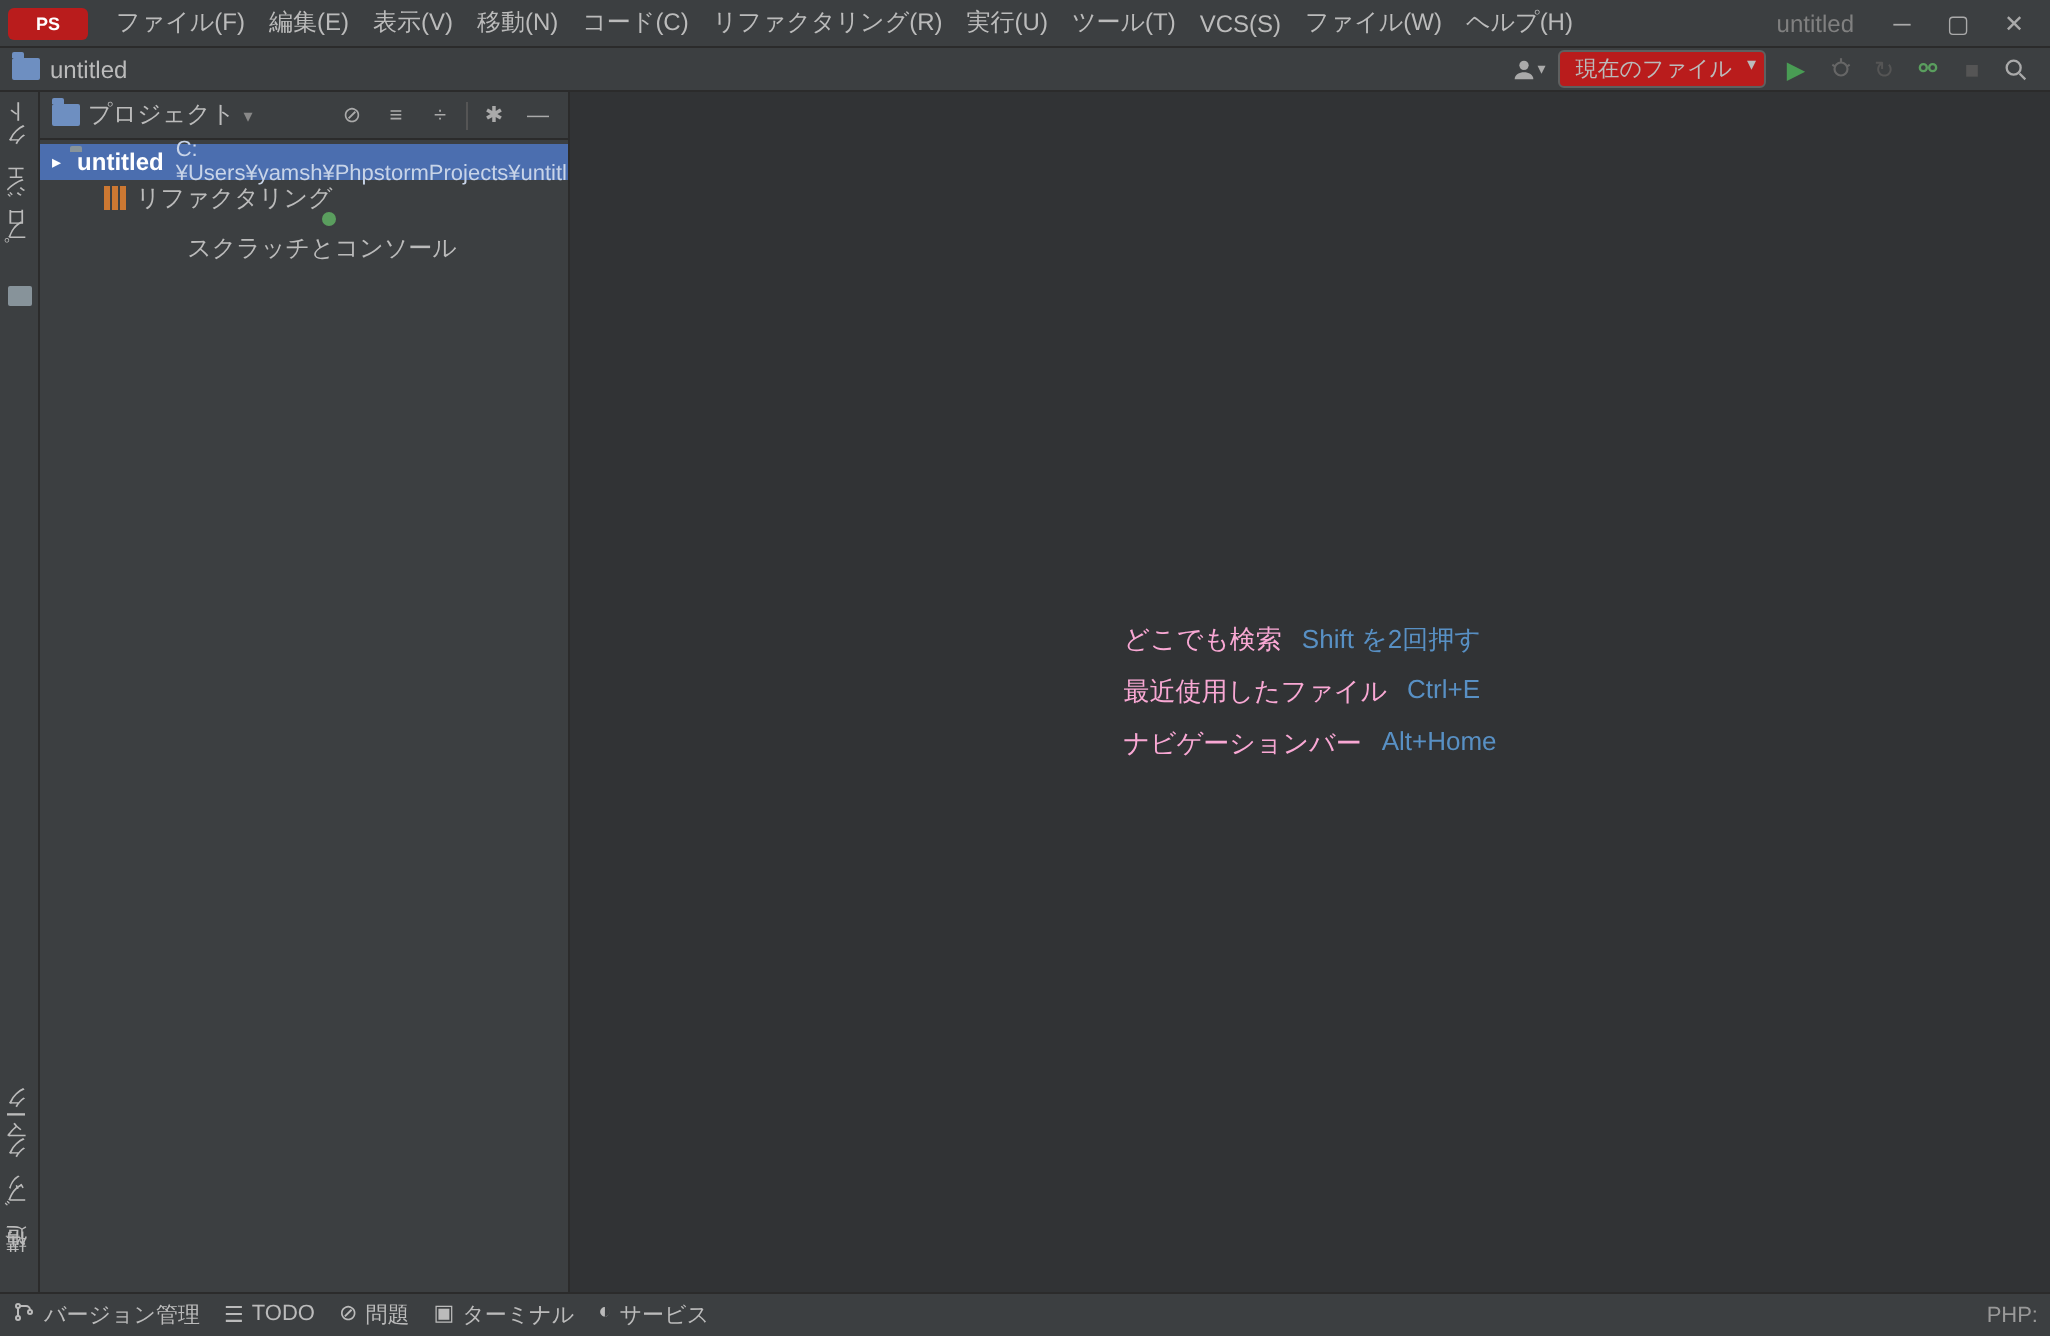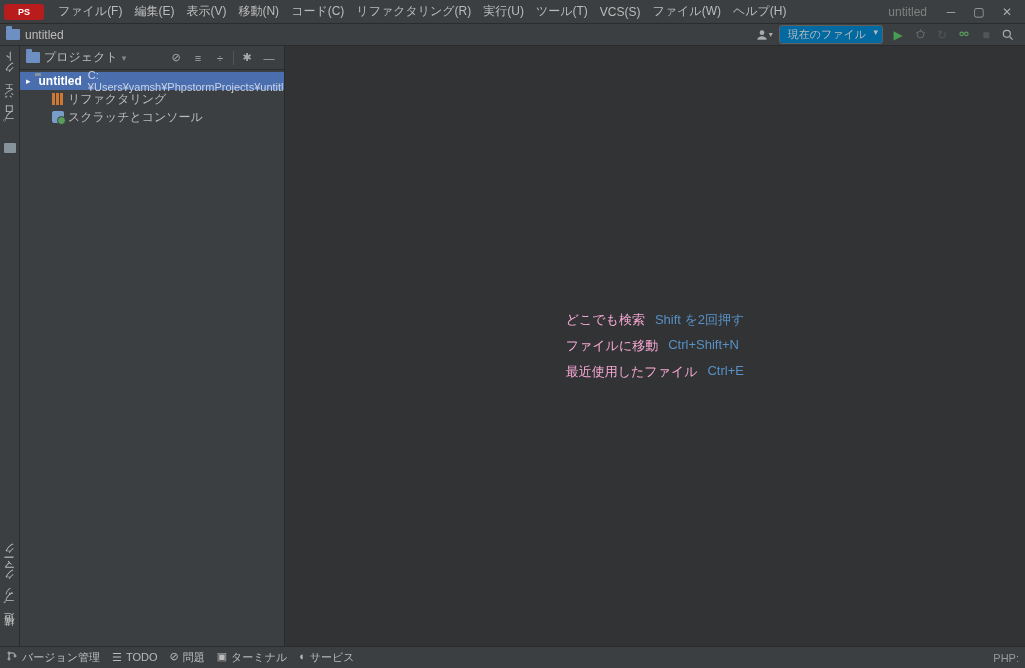--- a/index.html
+++ b/index.html
@@ -63,21 +63,21 @@
   content:"";
   position:absolute;
   top:-3px; left:0;
   width:6px; height:3px;
   background:#6e8fc1;
   border-radius:1px 1px 0 0;
 }
 .navbar-spacer { flex:1; }
 .nav-btn { width:22px; height:20px; display:flex; align-items:center; justify-content:center; color:#aaa; cursor:pointer; }
 .nav-select {
-  background: #0369a1;
+  background: #b91c1c;
   border: 1px solid #5e6060;
   border-radius: 3px;
   padding: 1px 16px 1px 8px;
   margin: 0 4px;
   cursor: pointer;
   position: relative;
   font-size: 11px;
 }
 .nav-select::after {
   content: "▾";
@@ -314,41 +314,41 @@
       </div>
       <div class="tree-row" style="padding-left:18px;">
         <span class="arrow"></span>
         <div class="lib-ico">
             <span></span>
             <span></span>
             <span></span>
           </div>
         <span>リファクタリング</span>
       </div>
-      <div class="tree-row" style="padding-left:18px;">
+      <div class="tree-row" style="padding-left:18px;flex-direction:column;">
         <span class="arrow"></span>
         <div class="scratch-ico"></div>
         <span>スクラッチとコンソール</span>
       </div>
     </div>
   </div>
 
   <div class="editor">
     <div class="welcome">
       <div class="row">
           <span class="label">どこでも検索</span>
           <span class="shortcut">Shift を2回押す</span>
         </div>
       <div class="row">
-          <span class="label">ファイルに移動</span>
-          <span class="shortcut">Ctrl+Shift+N</span>
+          <span class="label">最近使用したファイル</span>
+          <span class="shortcut">Ctrl+E</span>
         </div>
       <div class="row">
-          <span class="label">最近使用したファイル</span>
-          <span class="shortcut">Ctrl+E</span>
+          <span class="label">ナビゲーションバー</span>
+          <span class="shortcut">Alt+Home</span>
         </div>
     </div>
   </div>
 </div>
 
 <div class="statusbar">
   <div class="status-item">
     <svg width="12" height="12" viewBox="0 0 24 24" fill="none" stroke="#bbb" stroke-width="2">
         <circle cx="6" cy="6" r="2"></circle>
         <circle cx="6" cy="18" r="2"></circle>

